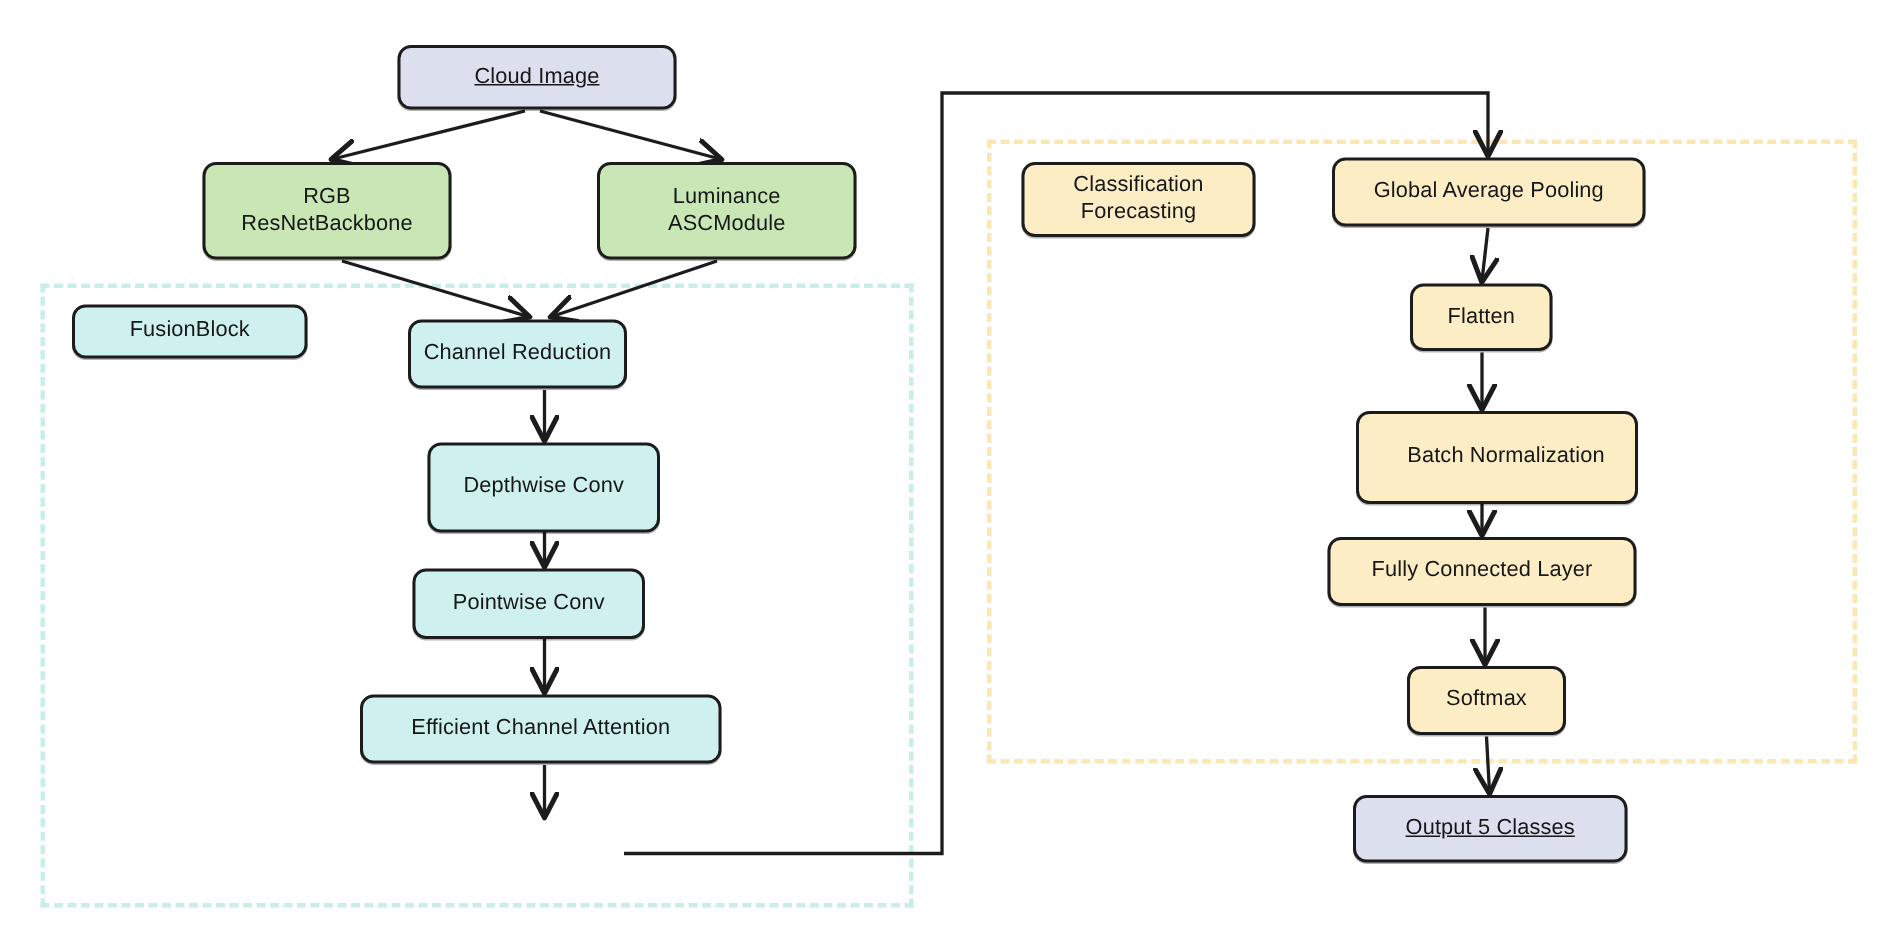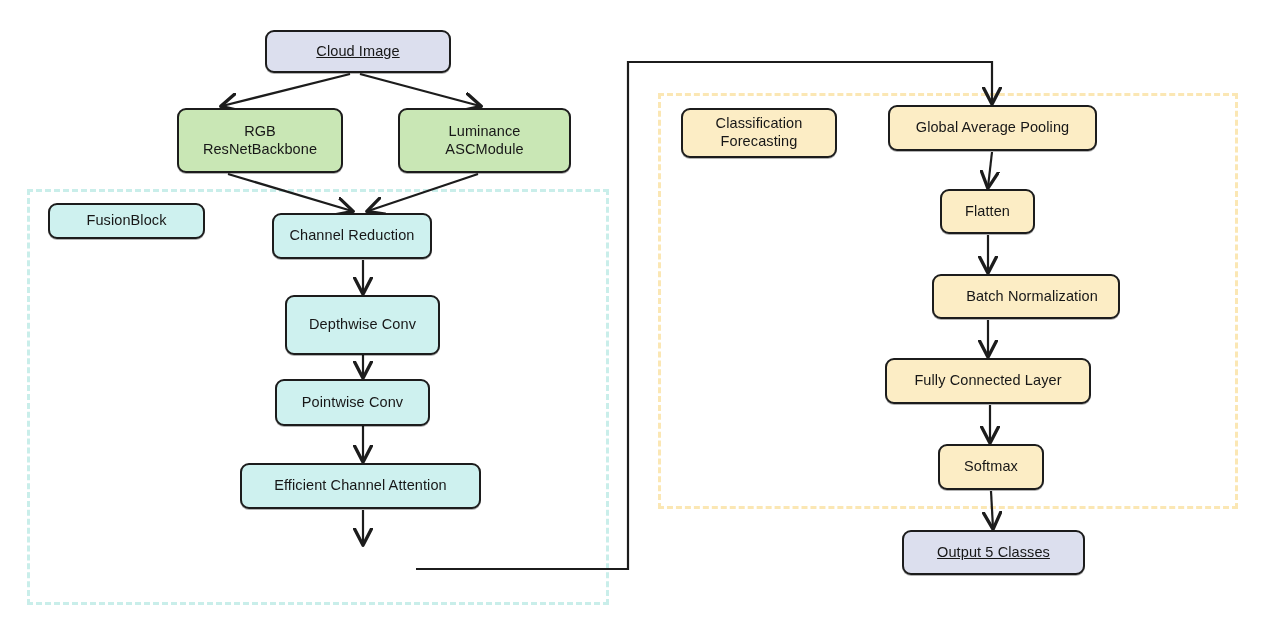--- a/index.html
+++ b/index.html
@@ -80,45 +80,45 @@
       <path d="M992,152 L988,187"></path>
       <path d="M988,235 L988,272"></path>
       <path d="M988,320 L988,356"></path>
       <path d="M990,405 L990,442"></path>
       <path d="M991,491 L993,528"></path>
     </g>
   </svg>
 
   <div class="node lavender" style="left:265px; top:30px; width:186px; height:43px;">Cloud Image</div>
 
-  <div class="node green" style="left:135px; top:108px; width:166px; height:65px;margin-left:42px;">RGB
+  <div class="node green" style="left:135px; top:108px; width:166px; height:65px;">RGB
 ResNetBackbone</div>
 
   <div class="node green" style="left:398px; top:108px; width:173px; height:65px;">Luminance
 ASCModule</div>
 
   <div class="node teal" style="left:48px; top:203px; width:157px; height:36px;">FusionBlock</div>
 
-  <div class="node teal" style="left:272px; top:213px; width:160px; height:46px;">Channel Reduction</div>
+  <div class="node teal" style="left:272px; top:213px; width:146px; height:46px;">Channel Reduction</div>
 
   <div class="node teal" style="left:285px; top:295px; width:155px; height:60px;">Depthwise Conv</div>
 
   <div class="node teal" style="left:275px; top:379px; width:155px; height:47px;text-align:right;">Pointwise Conv</div>
 
   <div class="node teal" style="left:240px; top:463px; width:241px; height:46px;">Efficient Channel Attention</div>
 
 
   <div class="node yellow" style="left:681px; top:108px; width:156px; height:50px;">Classification
 Forecasting</div>
 
   <div class="node yellow" style="left:888px; top:105px; width:209px; height:46px;text-align:center;">Global Average Pooling</div>
 
   <div class="node yellow" style="left:940px; top:189px; width:95px; height:45px;">Flatten</div>
 
-  <div class="node yellow" style="left:932px; top:274px; width:188px; height:45px;padding-left:12px;">Batch Normalization</div>
+  <div class="node yellow" style="left:904px; top:274px; width:188px; height:62px;padding-left:12px;">Batch Normalization</div>
 
   <div class="node yellow" style="left:885px; top:358px; width:206px; height:46px;">Fully Connected Layer</div>
 
   <div class="node yellow" style="left:938px; top:444px; width:106px; height:46px;">Softmax</div>
 
   <div class="node lavender" style="left:902px; top:530px; width:183px; height:45px;">Output 5 Classes</div>
 
 </div>
 
 </body></html>

